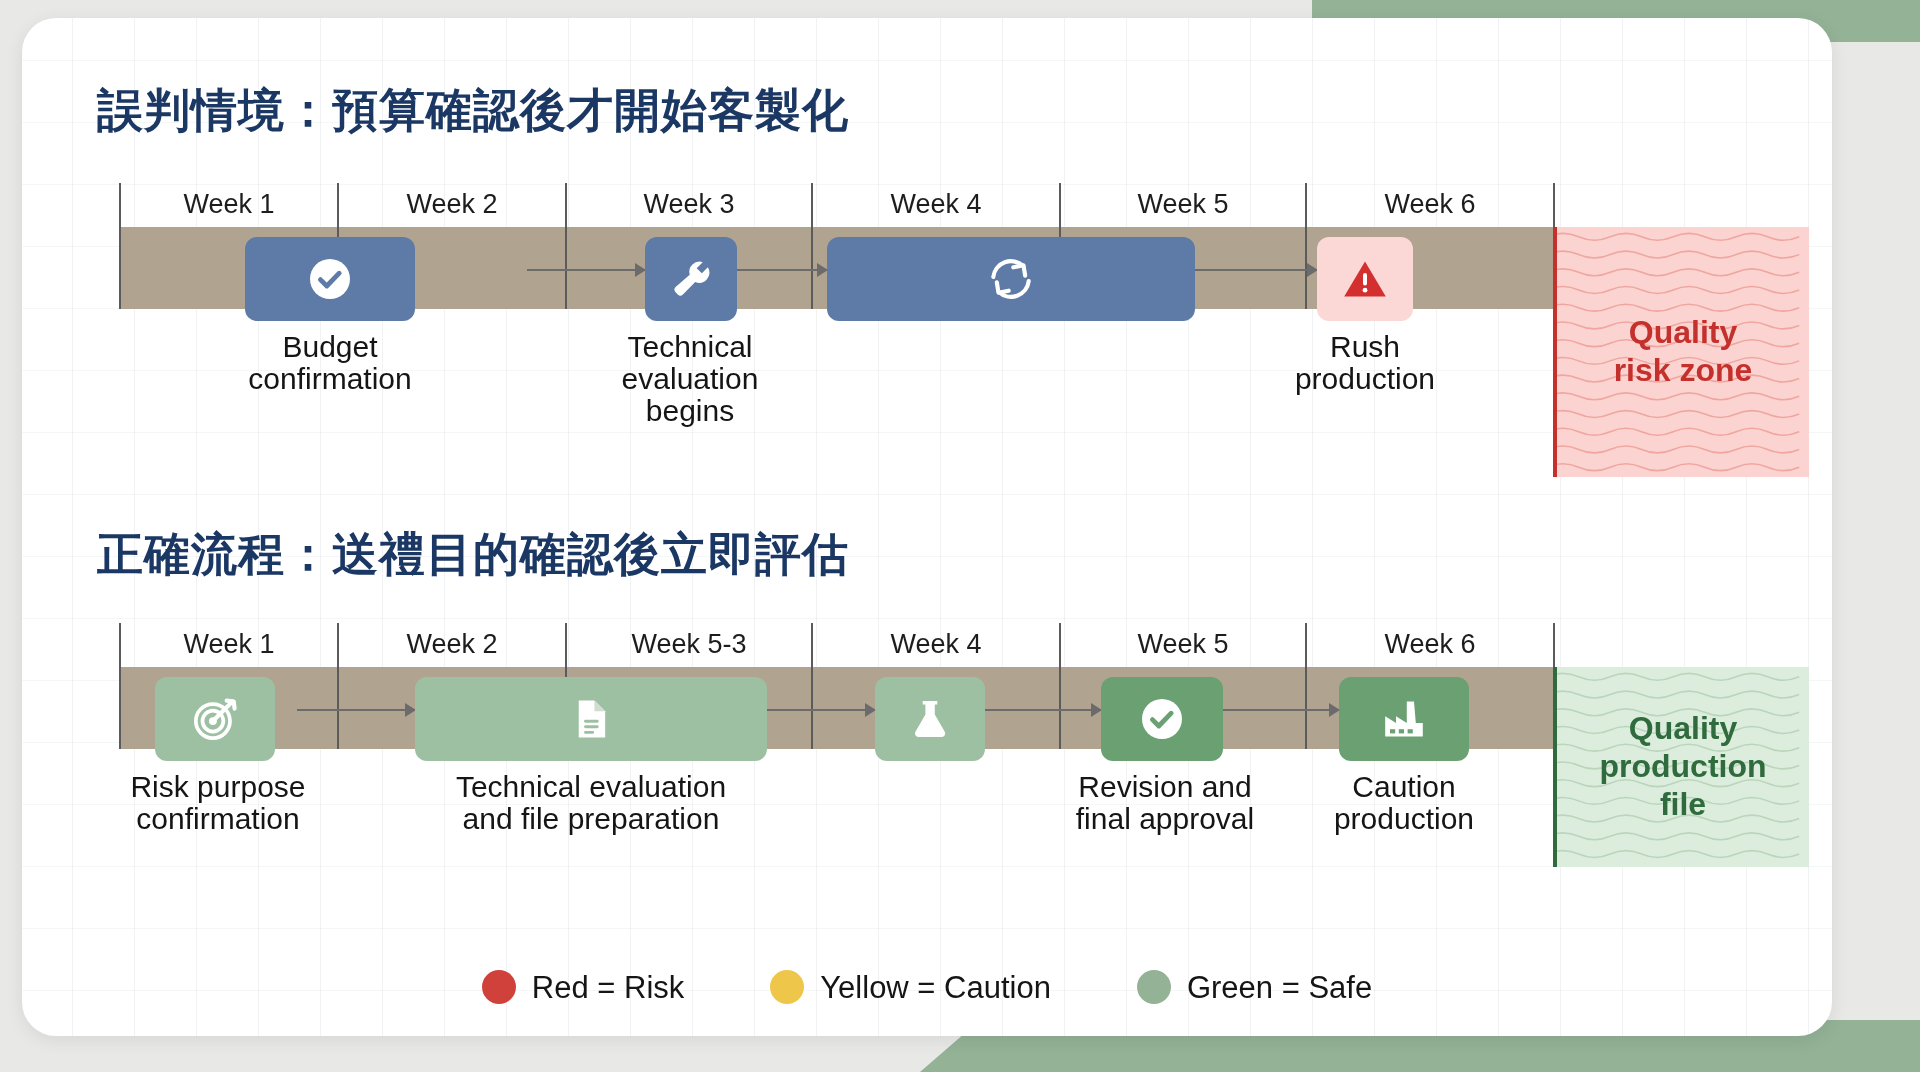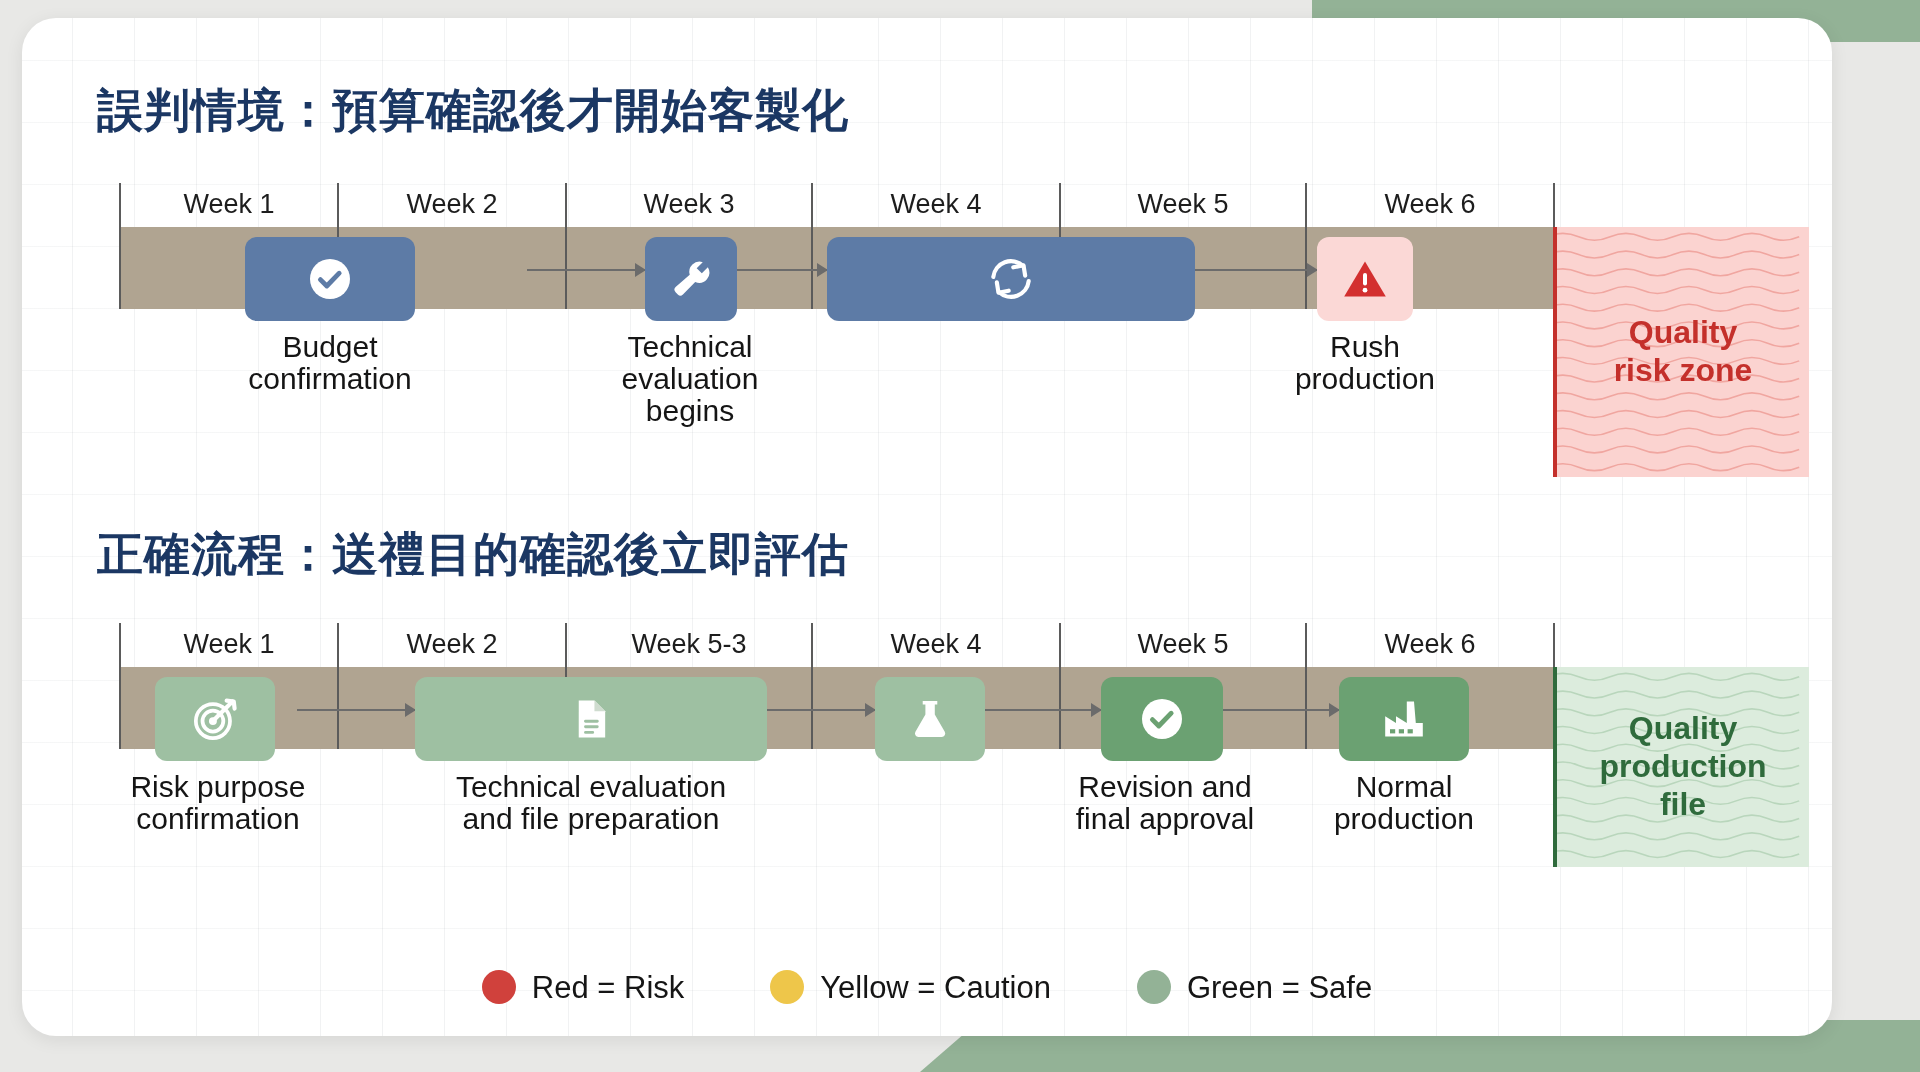--- a/index.html
+++ b/index.html
@@ -340,21 +340,21 @@
         <span>
           <svg width="48" height="48" viewBox="0 0 24 24">
             <path d="M2.6 20.8V10.6l5.4 3.4V10.6l5.4 3.4V3.2h3.6l0.9 10.8h3.5v6.8z" fill="#ffffff"></path>
             <rect x="5.0" y="17.1" width="2.6" height="2.1" fill="#6ba172"></rect>
             <rect x="9.4" y="17.1" width="2.6" height="2.1" fill="#6ba172"></rect>
             <rect x="13.8" y="17.1" width="2.6" height="2.1" fill="#6ba172"></rect>
           </svg>
         </span>
       </div>
       <div class="caption" style="left:1190px;top:148px;width:234px">
-        <div>Normal</div>
+        <div>Caution</div>
         <div>production</div>
       </div>
 
       <div class="zone zone-safe" style="left:1456px;top:44px;width:256px;height:200px">
         <svg class="waves" viewBox="0 0 256 200" preserveAspectRatio="none">
           <g stroke="#b9d6bc" stroke-width="1.6" fill="none">
             <path d="M-10 10 q16 -7 32 0 t32 0 t32 0 t32 0 t32 0 t32 0 t32 0 t32 0"></path>
             <path d="M-10 28 q16 -7 32 0 t32 0 t32 0 t32 0 t32 0 t32 0 t32 0 t32 0"></path>
             <path d="M-10 46 q16 -7 32 0 t32 0 t32 0 t32 0 t32 0 t32 0 t32 0 t32 0"></path>
             <path d="M-10 64 q16 -7 32 0 t32 0 t32 0 t32 0 t32 0 t32 0 t32 0 t32 0"></path>

